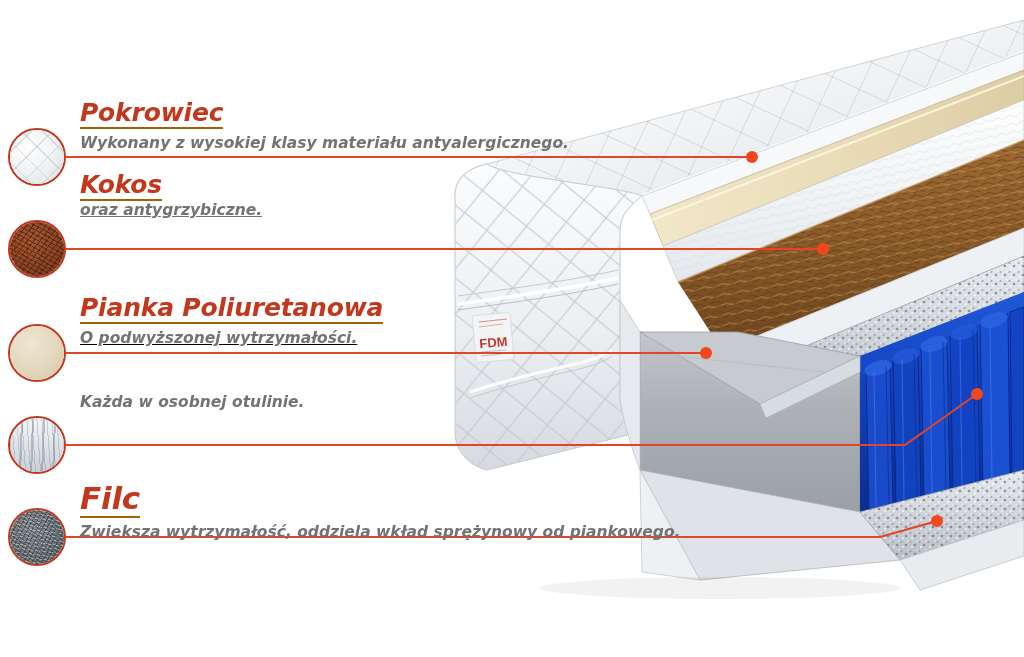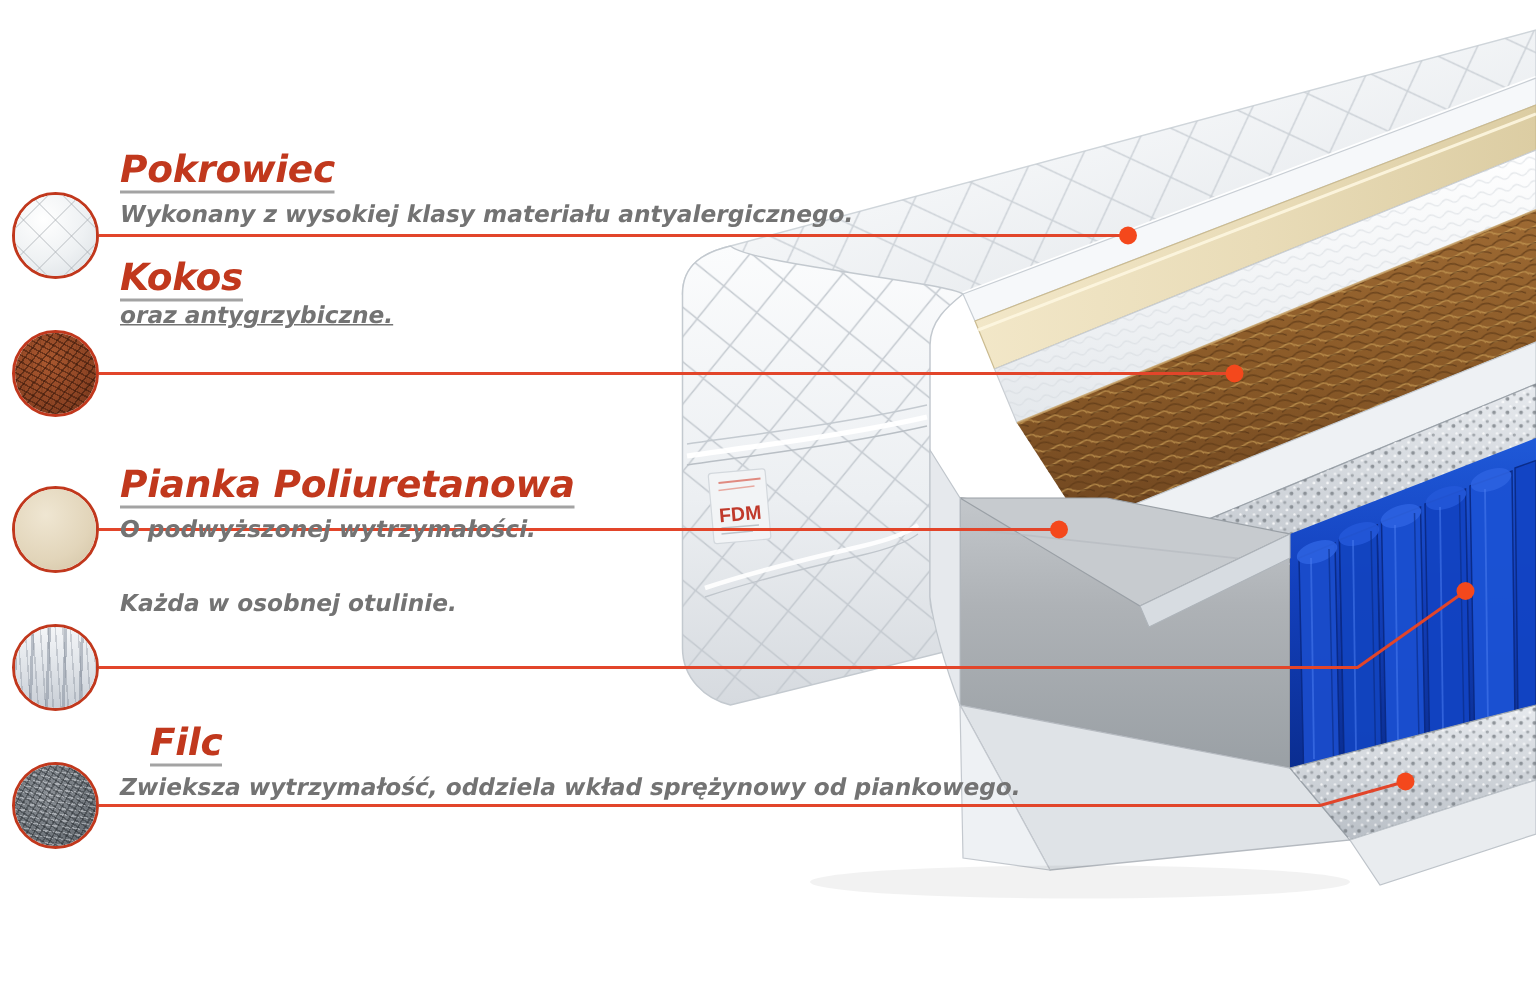--- a/index.html
+++ b/index.html
@@ -32,25 +32,25 @@
   }
   .callout-title {
     font-family: "DejaVu Sans", sans-serif;
     font-weight: bold;
     font-style: italic;
     font-size: 25px;
     letter-spacing: -0.2px;
     color: #c1381d;
     line-height: 1.05;
     display: inline-block;
-    border-bottom: 2px solid #a3a3a3;
+    border-bottom: 2px solid #a16207;
     padding-bottom: 1px;
     white-space: nowrap;
   }
-  .callout-title.small { font-size: 25px; margin-left: 20px; }
+  .callout-title.small { font-size: 31px; }
   .callout-desc {
     font-family: "DejaVu Sans", sans-serif;
     font-weight: bold;
     font-style: italic;
     font-size: 15.5px;
     color: #737373;
     line-height: 1.28;
     margin-top: 5px;
     white-space: nowrap;
   }
@@ -342,21 +342,21 @@
   <div class="callout" style="left:80px; top:100px;">
     <div class="callout-title">Pokrowiec</div>
     <div class="callout-desc">Wykonany z wysokiej klasy materiału antyalergicznego.</div>
   </div>
 
   <div class="callout" style="left:80px; top:172px;">
     <div class="callout-title">Kokos</div>
     <div class="callout-desc" style="margin-top:0;text-decoration:underline;">oraz antygrzybiczne.</div>
   </div>
 
-  <div class="callout" style="left:80px; top:310px;">
+  <div class="callout" style="left:80px; top:295px;text-decoration:underline;">
     <div class="callout-title">Pianka Poliuretanowa</div>
     <div class="callout-desc">O podwyższonej wytrzymałości.</div>
   </div>
 
   <div class="callout" style="left:80px; top:388px;">
     <div class="callout-desc">Każda w osobnej otulinie.</div>
   </div>
 
   <div class="callout" style="left:80px; top:482px;">
     <div class="callout-title small">Filc</div>

